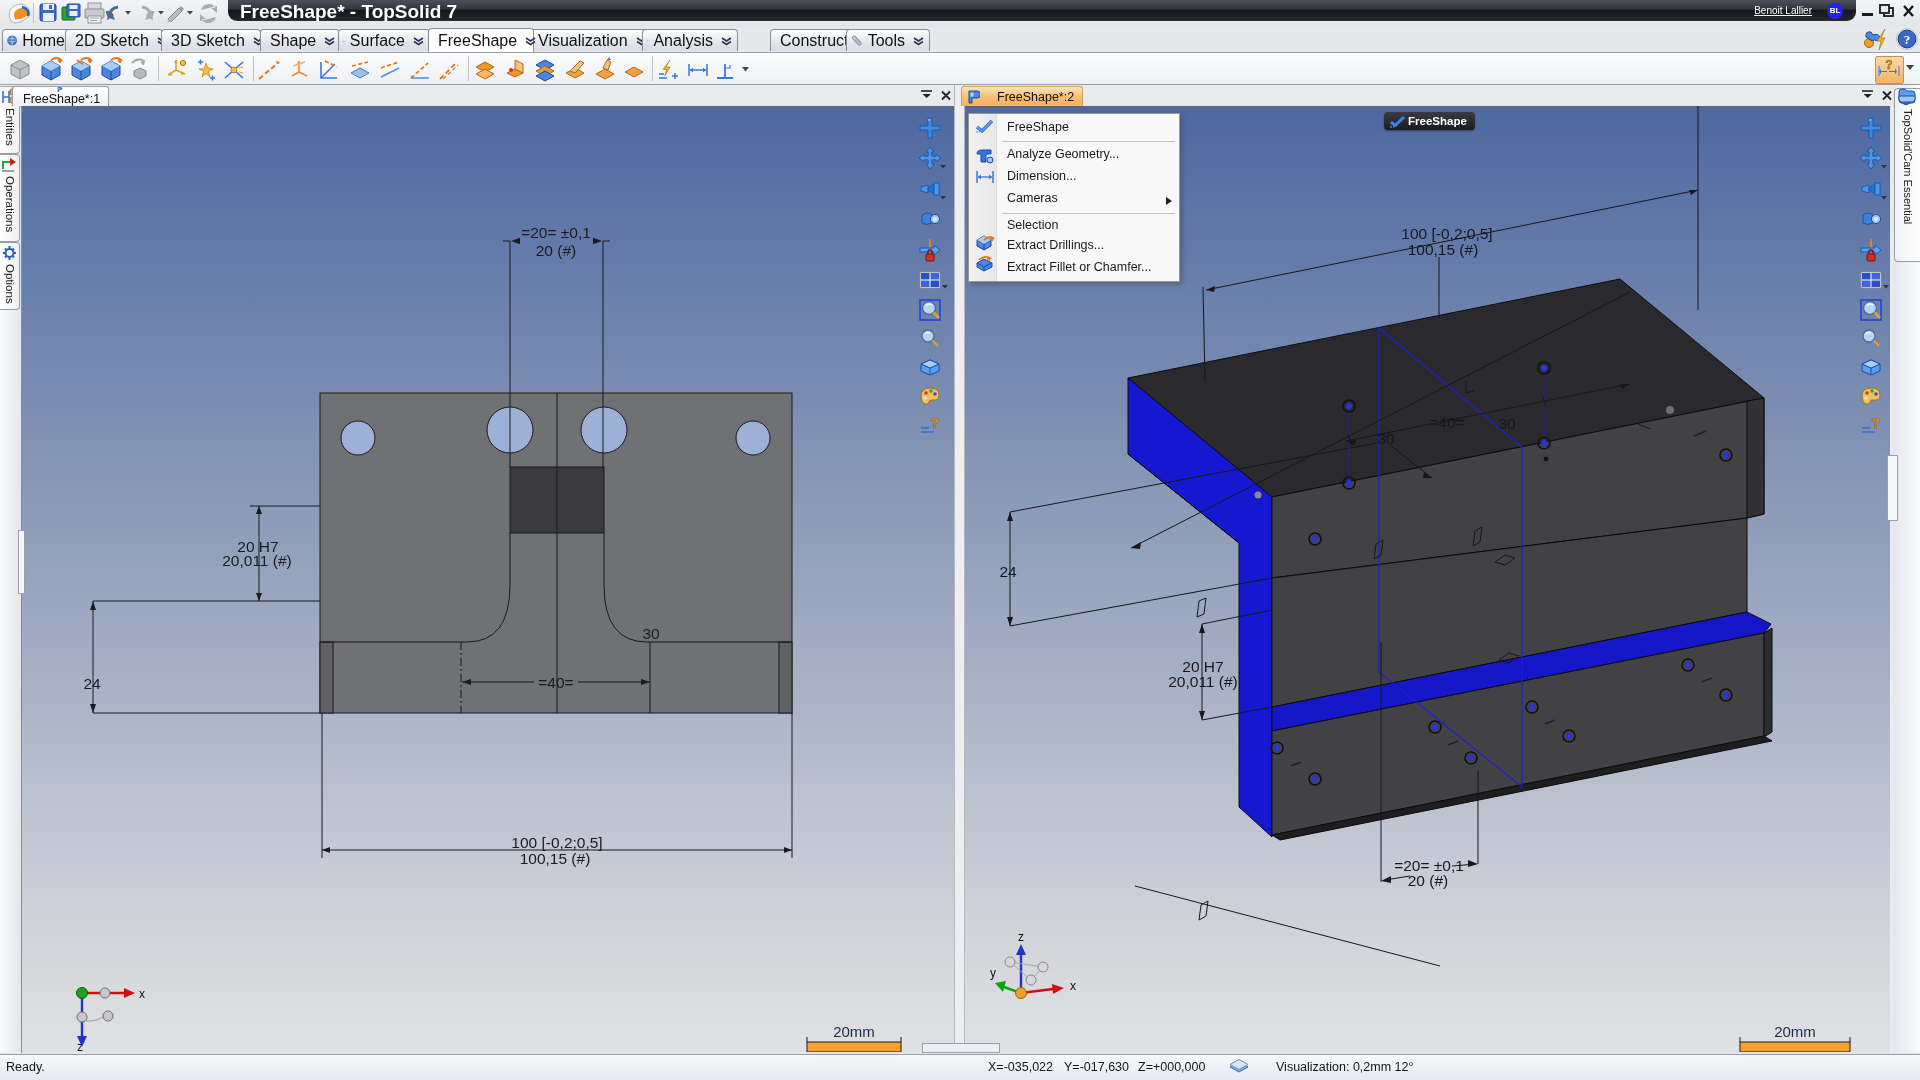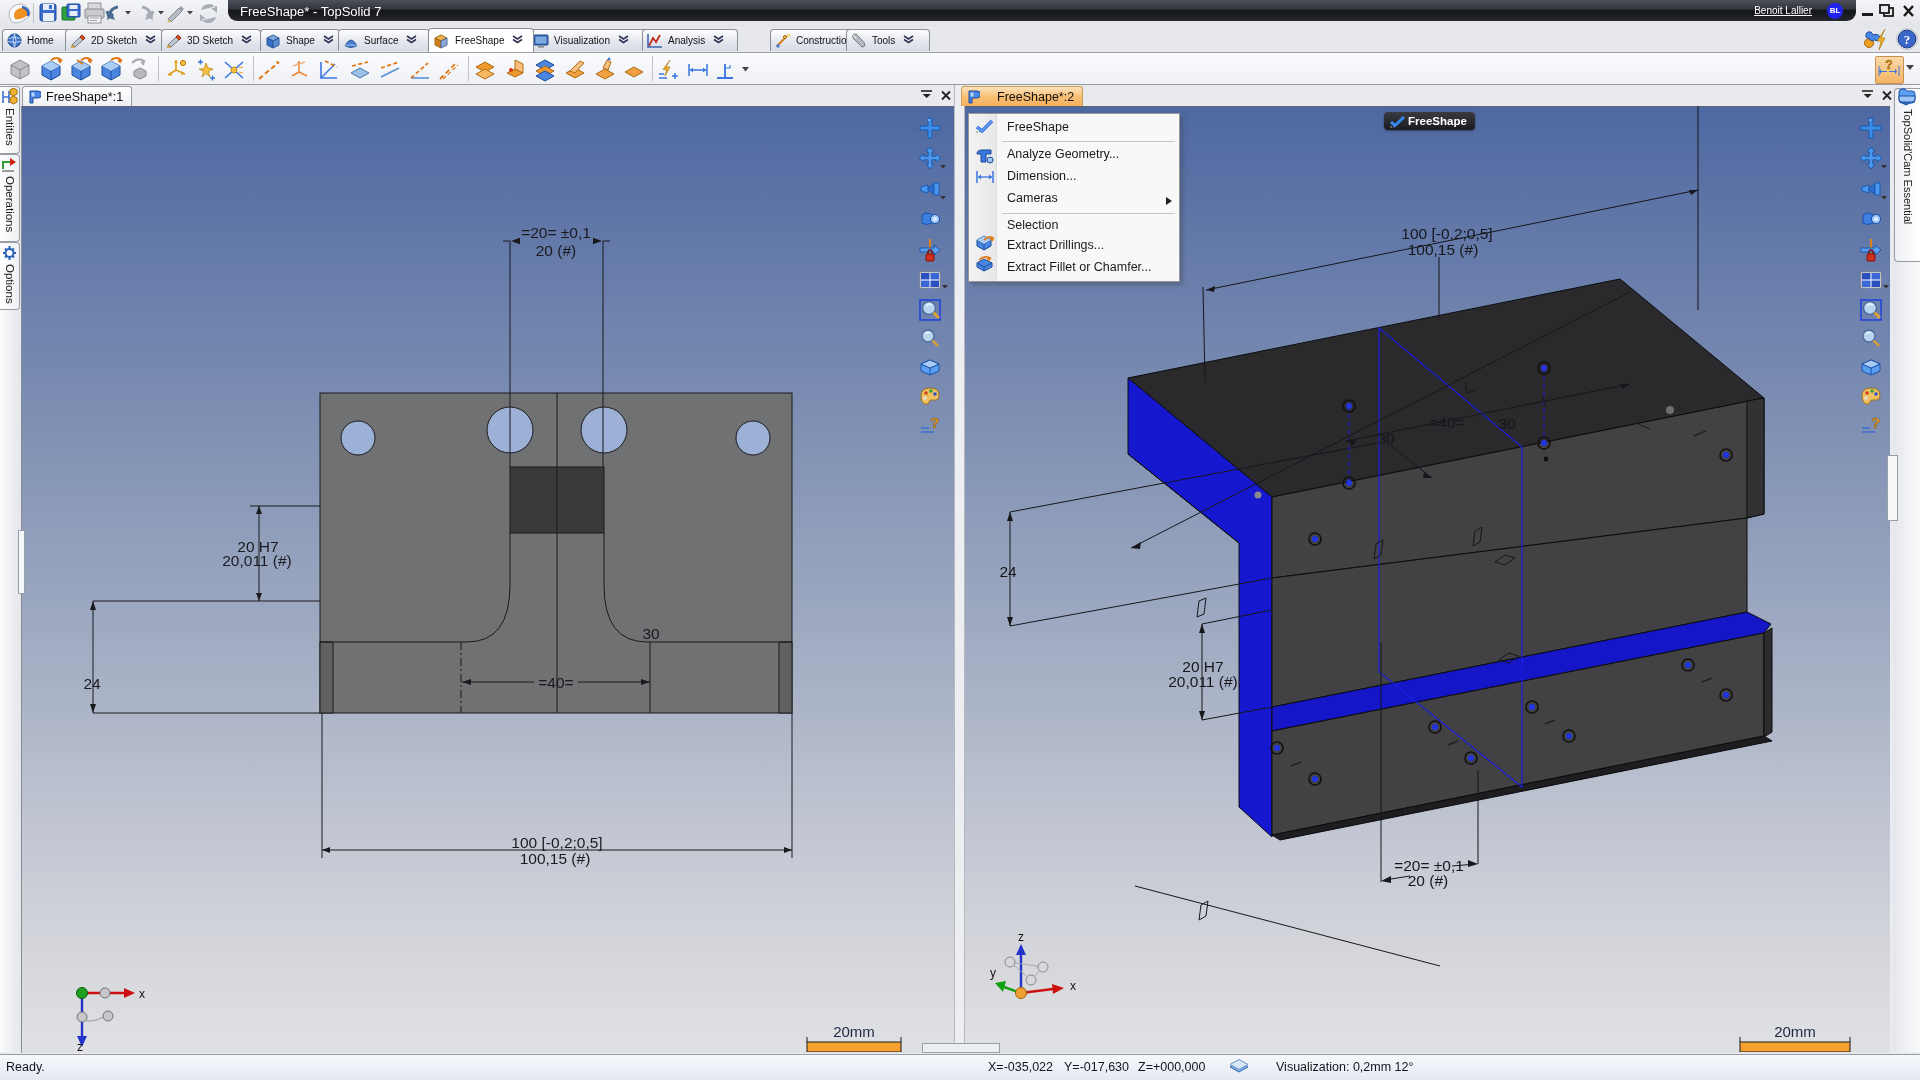--- a/index.html
+++ b/index.html
@@ -1,37 +1,37 @@
 <!DOCTYPE html>
 <html><head>
 <meta charset="utf-8">
 <style>
 html,body{margin:0;padding:0;}
 body{width:1920px;height:1080px;overflow:hidden;font-family:"Liberation Sans",sans-serif;position:relative;background:#e9ebf0;}
 .abs{position:absolute;}
 
 #topbar{left:0;top:0;width:1920px;height:27px;background:linear-gradient(#f4f5f8,#e3e5ea);}
 #darkband{left:228px;top:0;width:1628px;height:21px;background:linear-gradient(#4d505a 0%,#34363e 42%,#16171c 50%,#202127 85%,#2a2b32 100%);border-radius:0 0 9px 9px;}
-#titletext{left:240px;top:2px;height:19px;line-height:19px;color:#fff;font-size:13px;font-weight:normal;}
+#titletext{left:240px;top:2px;height:19px;line-height:19px;color:#fff;font-size:19px;font-weight:bold;}
 #user{right:108px;top:2px;height:17px;line-height:17px;color:#fff;font-size:10px;text-decoration:underline;}
 #bl{left:1827px;top:3px;width:16px;height:16px;border-radius:8px;background:#2222ee;color:#fff;font-size:8px;font-weight:bold;text-align:center;line-height:16px;}
 
 #winbtns{left:1860px;top:4px;width:58px;height:14px;}
 
 #tabrow{left:0;top:27px;width:1920px;height:25px;background:#e7e8ec;border-bottom:1px solid #9fa1a7;}
-.rtab{position:absolute;top:29px;height:21px;border:1px solid #8a8c96;border-bottom:none;border-radius:4px 4px 0 0;background:linear-gradient(#fefefe,#e2e5ec 60%,#d8dce5);font-size:10px;color:#111;display:flex;align-items:center;padding:0 4px 0 4px;white-space:nowrap;z-index:2;text-align:right;}
+.rtab{position:absolute;top:29px;height:21px;border:1px solid #8a8c96;border-bottom:none;border-radius:4px 4px 0 0;background:linear-gradient(#fefefe,#e2e5ec 60%,#d8dce5);font-size:16px;color:#111;display:flex;align-items:center;padding:0 4px 0 4px;white-space:nowrap;z-index:2;text-align:right;}
 .rtab.active{background:#fff;height:23px;top:28px;z-index:3;}
 .rtab .cap{margin-left:5px;}
 .chev{display:inline-block;margin-left:7px;}
 
 #toolrow{left:0;top:53px;width:1920px;height:31px;background:linear-gradient(#fbfcfe,#eef0f4);border-bottom:1px solid #9a9ba1;}
 
 #docstrip{left:0;top:85px;width:1920px;height:21px;background:#e9eaee;}
 .doctab{position:absolute;top:86px;height:19px;border:1px solid #989aa4;border-bottom:none;border-radius:3px 3px 0 0;display:flex;align-items:center;font-size:12.5px;color:#111;padding:0 8px 0 5px;z-index:5;}
-#tab1{left:22px;background:linear-gradient(#ffffff,#eef0f4);}
+#tab1{left:12px;background:linear-gradient(#ffffff,#eef0f4);flex-direction:column;}
 #tab2{left:961px;background:linear-gradient(#fde3bc,#f8c075 50%,#f5b160);border-color:#caa05a;}
 
 #vp1{left:21px;top:106px;width:933px;height:946px;background:linear-gradient(#4e68a1 0%,#8494b5 37%,#abb4c7 63%,#c4c8d3 78%,#d8d9dd 92%,#e0e1e4 100%);border-top:1px solid #63656d;border-left:1px solid #8a8c94;}
 #vp2{left:963px;top:106px;width:927px;height:946px;background:linear-gradient(#4e68a1 0%,#8494b5 37%,#abb4c7 63%,#c4c8d3 78%,#d8d9dd 92%,#e0e1e4 100%);border-top:1px solid #63656d;}
 #splitter{left:954px;top:85px;width:9px;height:967px;background:#eceef2;border-left:1px solid #b6b8be;border-right:1px solid #b6b8be;}
 
 #leftstrip{left:0;top:85px;width:21px;height:967px;background:linear-gradient(90deg,#fafbfc,#e4e6eb);}
 #rightstrip{left:1893px;top:85px;width:27px;height:967px;background:linear-gradient(90deg,#e4e6eb,#fafbfc);}
 .vtab{position:absolute;background:linear-gradient(90deg,#ffffff,#eef0f3);border:1px solid #9a9ca6;border-left:none;border-radius:0 4px 4px 0;width:19px;}
 .vtabR{position:absolute;background:linear-gradient(90deg,#eef0f3,#ffffff);border:1px solid #9a9ca6;border-right:none;border-radius:4px 0 0 4px;width:25px;left:1894px;}

